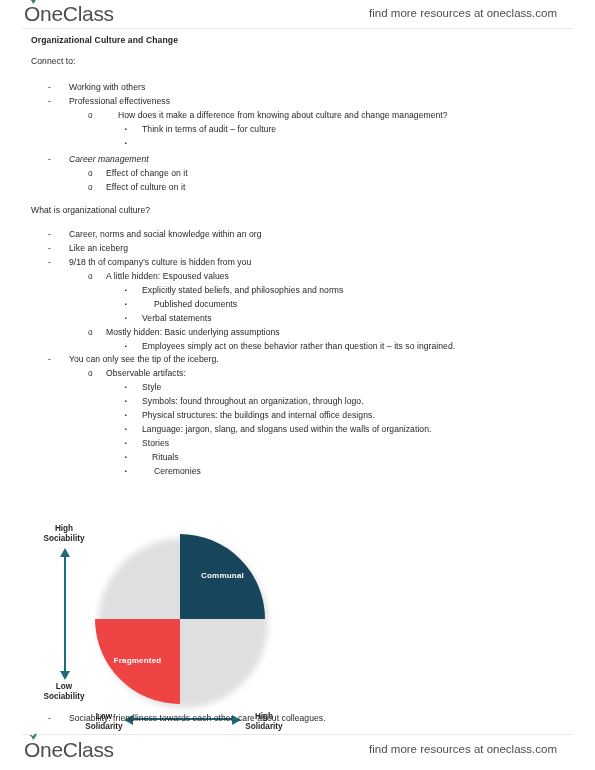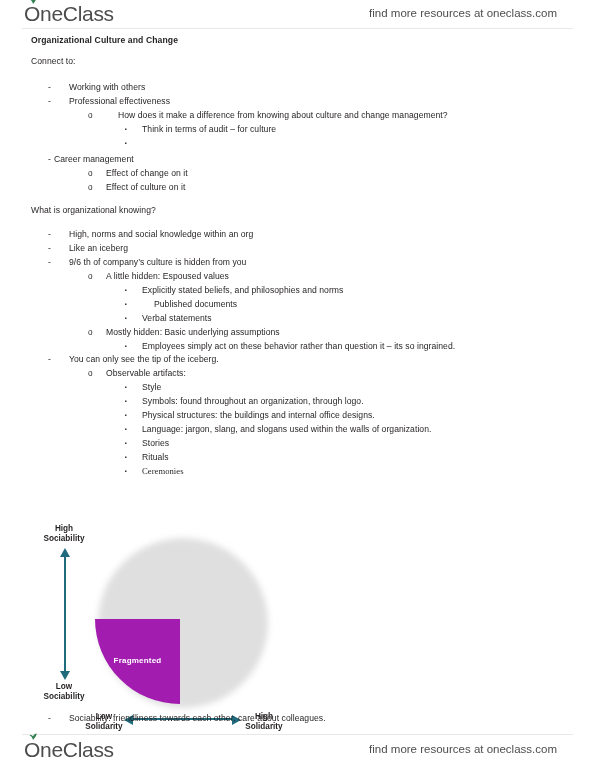--- a/index.html
+++ b/index.html
@@ -252,44 +252,44 @@
   <div class="bullet-row" style="top:94px;">
     <span class="bullet-mark mark-sq" style="left:125px;">▪</span>
     <span class="bullet-text" style="left:142px;">Think in terms of audit – for culture</span>
   </div>
   <div class="bullet-row" style="top:108px;">
     <span class="bullet-mark mark-sq" style="left:125px;">▪</span>
     <span class="bullet-text" style="left:142px;"></span>
   </div>
   <div class="bullet-row" style="top:124px;">
     <span class="bullet-mark mark-dash" style="left:48px;">-</span>
-    <span class="bullet-text" style="left:54px;">Career management</span>
+    <span class="bullet-text" style="left:69px;font-style:italic;">Career management</span>
   </div>
   <div class="bullet-row" style="top:138px;">
     <span class="bullet-mark mark-circ" style="left:88px;">o</span>
     <span class="bullet-text" style="left:106px;">Effect of change on it</span>
   </div>
   <div class="bullet-row" style="top:152px;">
     <span class="bullet-mark mark-circ" style="left:88px;">o</span>
     <span class="bullet-text" style="left:106px;">Effect of culture on it</span>
   </div>
 
-  <div class="para" style="left:31px; top:175px;">What is organizational knowing?</div>
+  <div class="para" style="left:31px; top:175px;">What is organizational culture?</div>
 
   <div class="bullet-row" style="top:199px;">
     <span class="bullet-mark mark-dash" style="left:48px;">-</span>
-    <span class="bullet-text" style="left:69px;">High, norms and social knowledge within an org</span>
+    <span class="bullet-text" style="left:69px;">Career, norms and social knowledge within an org</span>
   </div>
   <div class="bullet-row" style="top:213px;">
     <span class="bullet-mark mark-dash" style="left:48px;">-</span>
     <span class="bullet-text" style="left:69px;">Like an iceberg</span>
   </div>
   <div class="bullet-row" style="top:227px;">
     <span class="bullet-mark mark-dash" style="left:48px;">-</span>
-    <span class="bullet-text" style="left:69px;">9/6 th of company’s culture is hidden from you</span>
+    <span class="bullet-text" style="left:69px;">9/18 th of company’s culture is hidden from you</span>
   </div>
   <div class="bullet-row" style="top:241px;">
     <span class="bullet-mark mark-circ" style="left:88px;">o</span>
     <span class="bullet-text" style="left:106px;">A little hidden: Espoused values</span>
   </div>
   <div class="bullet-row" style="top:255px;">
     <span class="bullet-mark mark-sq" style="left:125px;">▪</span>
     <span class="bullet-text" style="left:142px;">Explicitly stated beliefs, and philosophies and norms</span>
   </div>
   <div class="bullet-row" style="top:269px;">
@@ -331,33 +331,36 @@
   <div class="bullet-row" style="top:394px;">
     <span class="bullet-mark mark-sq" style="left:125px;">▪</span>
     <span class="bullet-text" style="left:142px;">Language: jargon, slang, and slogans used within the walls of organization.</span>
   </div>
   <div class="bullet-row" style="top:408px;">
     <span class="bullet-mark mark-sq" style="left:125px;">▪</span>
     <span class="bullet-text" style="left:142px;">Stories</span>
   </div>
   <div class="bullet-row" style="top:422px;">
     <span class="bullet-mark mark-sq" style="left:125px;">▪</span>
-    <span class="bullet-text" style="left:142px;">Rituals</span>
+    <span class="bullet-text" style="left:152px;">Rituals</span>
   </div>
   <div class="bullet-row" style="top:436px;">
     <span class="bullet-mark mark-sq" style="left:125px;">▪</span>
-    <span class="bullet-text" style="left:142px;font-family:Liberation Serif, serif;">Ceremonies</span>
+    <span class="bullet-text" style="left:154px;">Ceremonies</span>
   </div>
 
   <div class="figure">
 
     <div class="circle-shadow"></div>
 
     <div class="circle-wrap">
-      <div class="quad bl" style="background:#a21caf;">
+      <div class="quad tr" style="background:#17455c;">
+        <span>Communal</span>
+      </div>
+      <div class="quad bl" style="background:#ef4444;">
         <span>Fragmented</span>
       </div>
     </div>
 
     <div class="v-arrow-up"></div>
     <div class="v-axis"></div>
     <div class="v-arrow-down"></div>
 
     <div class="axis-label v-high">
       <div>High</div>

